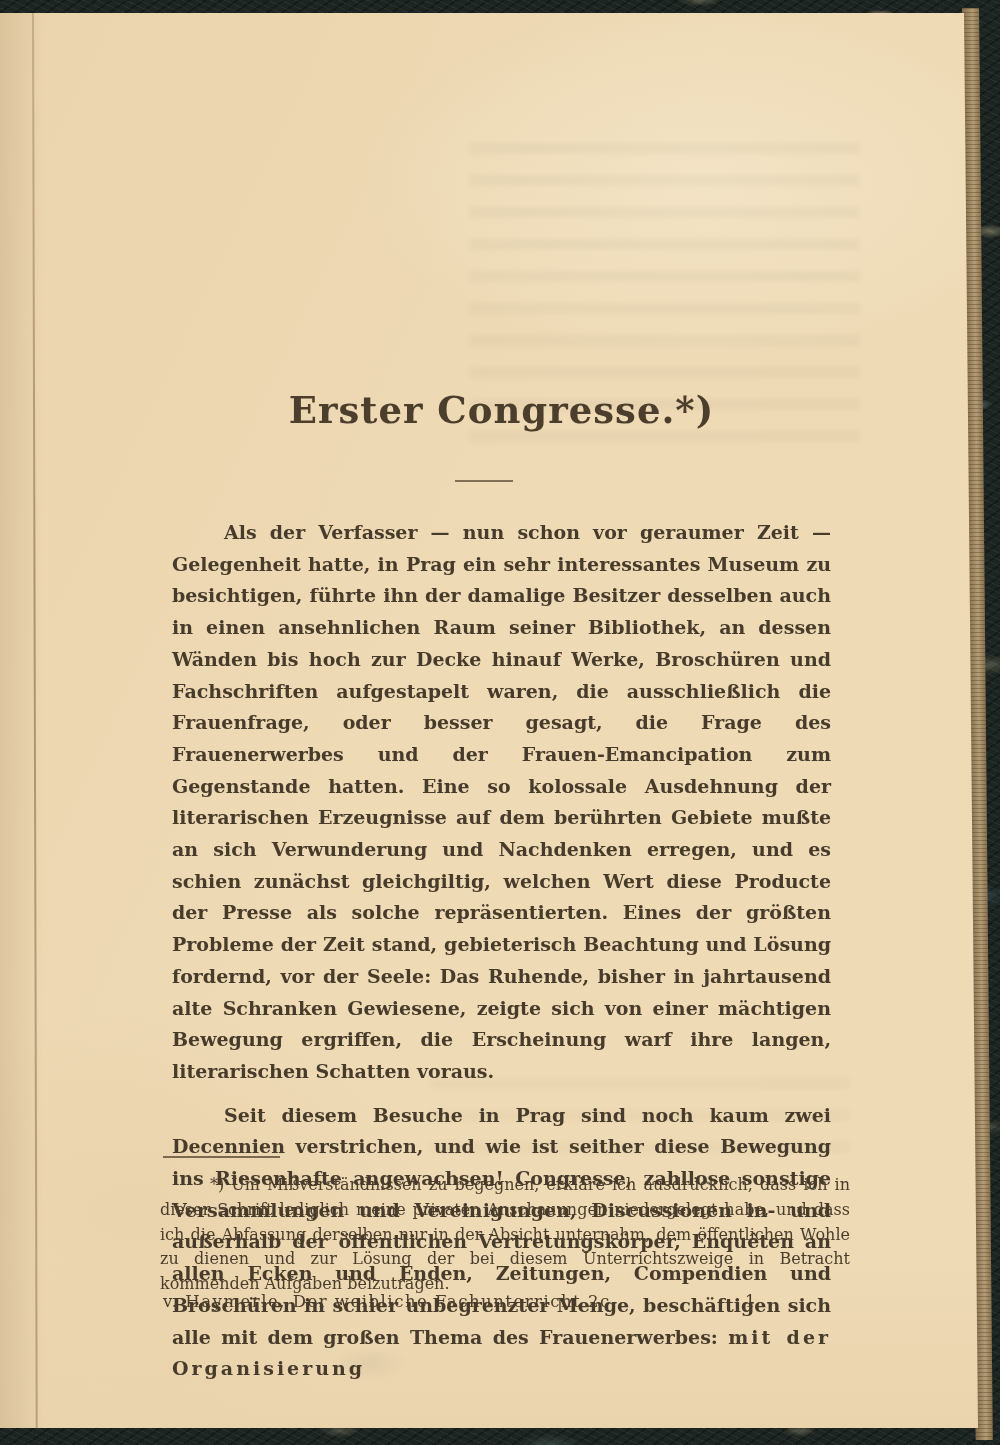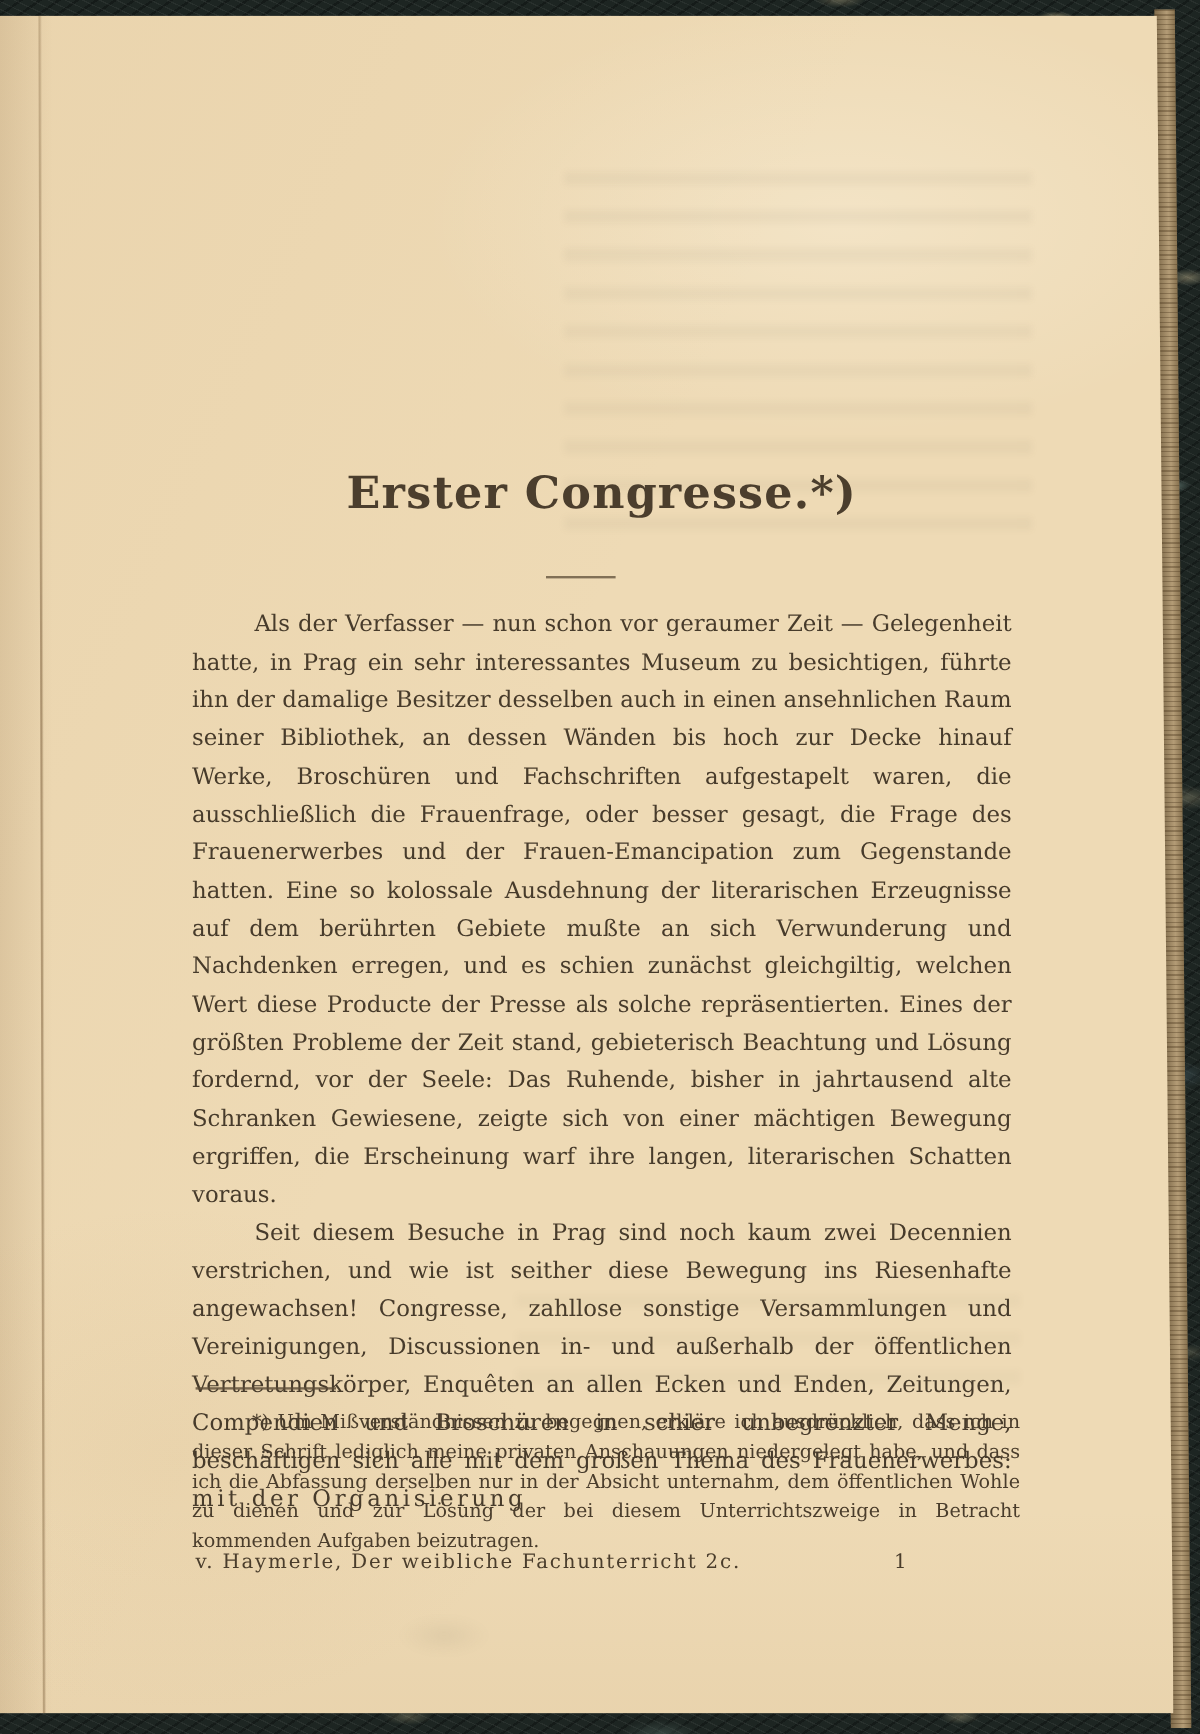--- a/index.html
+++ b/index.html
@@ -80,21 +80,21 @@
   }
   .heading-rule {
     position:absolute; left:455px; top:467px; width:58px; height:2px;
     background:rgba(92,76,55,.75);
   }
 
   .body-text {
     position:absolute; left:160px; top:492px; width:683px;
     font-size:19px; line-height:31.7px; text-align:justify;
   }
-  .body-text p { margin:0; text-indent:52px; }
+  .body-text p { margin:12px; text-indent:52px;font-weight:bold; }
   .sperr { letter-spacing:3px; }
 
   .footnote-rule {
     position:absolute; left:163px; top:1143px; width:117px; height:2px;
     background:rgba(92,76,55,.8);
   }
   .footnote {
     position:absolute; left:160px; top:1160px; width:690px; margin:0;
     font-size:16px; line-height:24.8px; text-align:justify; text-indent:50px;
     color:#4a3d2c;

